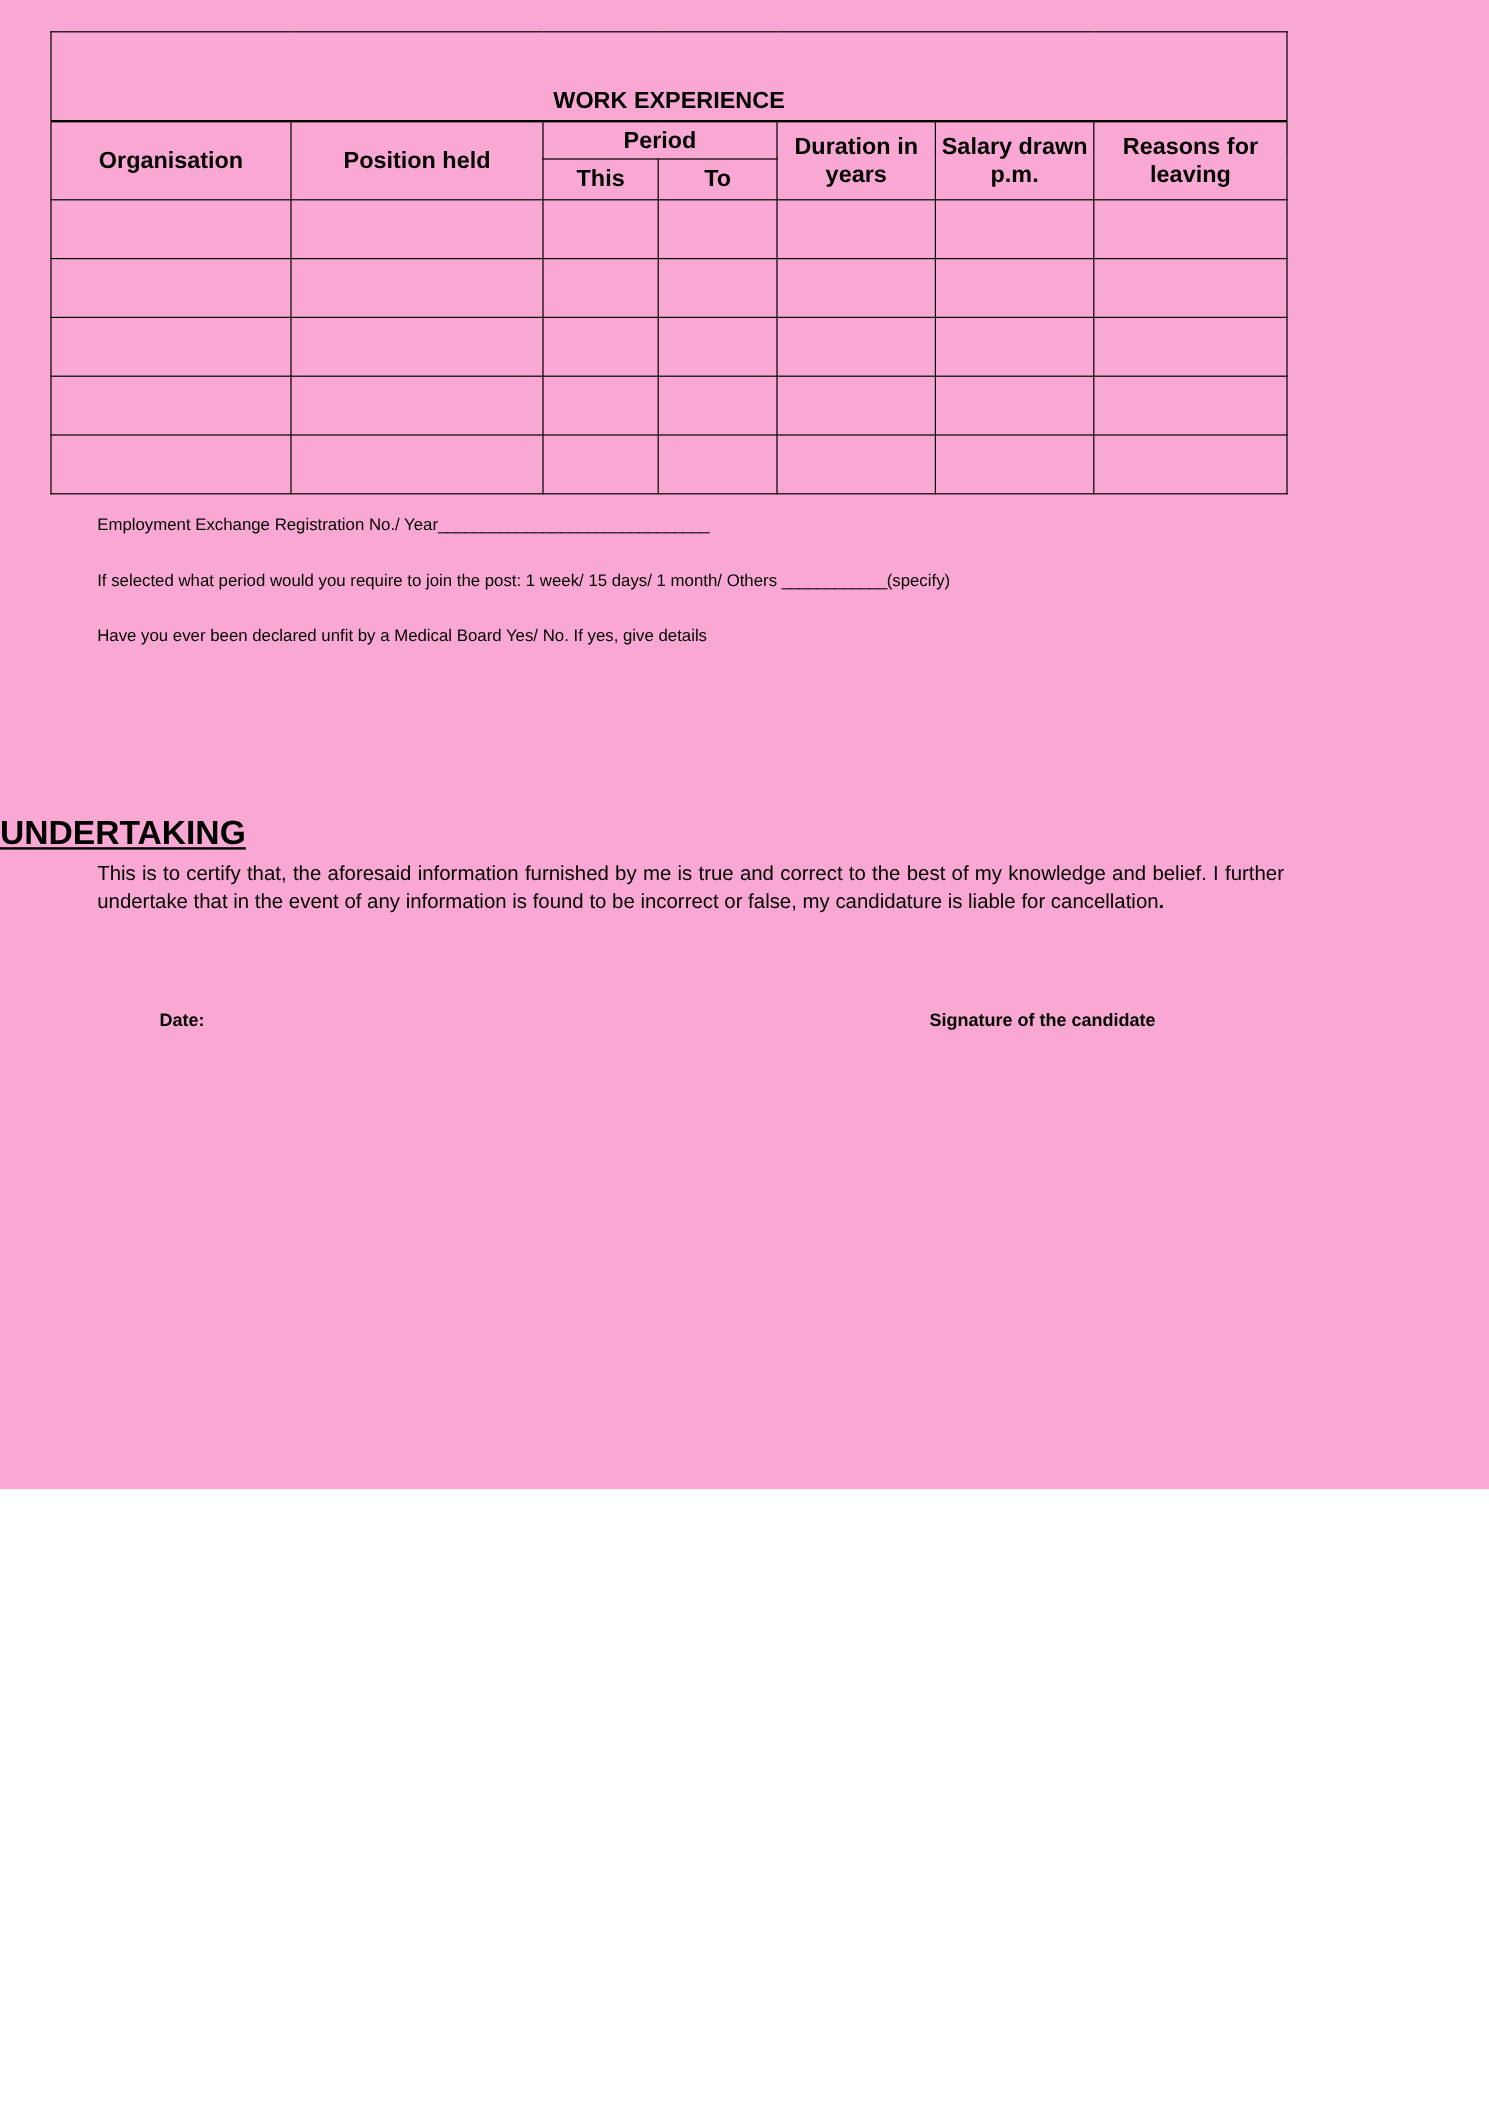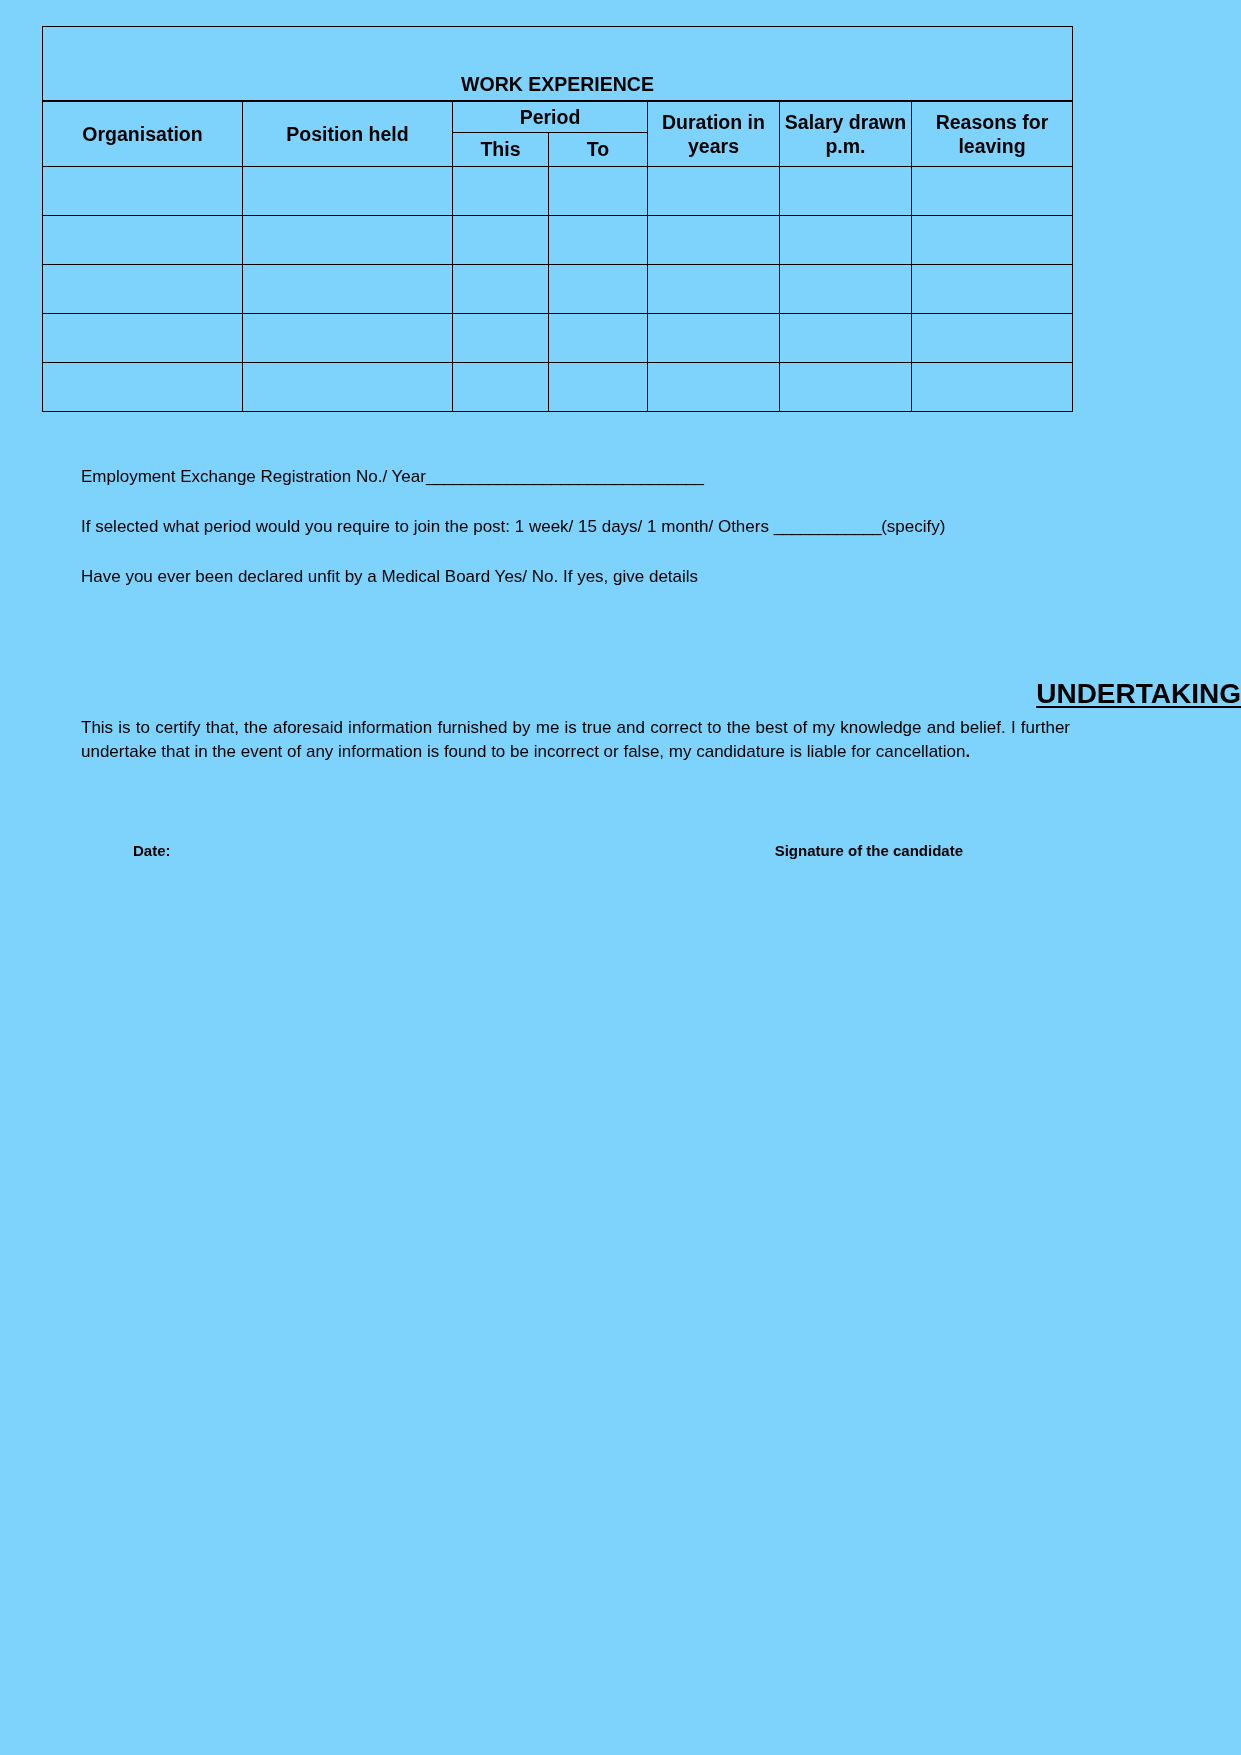--- a/index.html
+++ b/index.html
@@ -14,22 +14,22 @@
     color: #000000;
     position: relative;
     overflow: hidden;
   }
 
   .page {
     position: absolute;
     left: 0;
     top: 0;
     width: 1241px;
-    height: 1755px;
-    background: #7dd3fc;
+    height: 1241px;
+    background: #f9a8d4;
   }
 
   
   .table-wrap {
     position: absolute;
     left: 42px;
     top: 26px;
     width: 1030px;
   }
   table.we {
@@ -74,43 +74,43 @@
   .c-from  { width: 96px; }
   .c-to    { width: 99px; }
   .c-dur   { width: 132px; }
   .c-sal   { width: 132px; }
   .c-rea   { width: 161px; }
 
   
   .form-block {
     position: absolute;
     left: 81px;
-    top: 466px;
+    top: 428px;
     width: 990px;
-    font-size: 17px;
+    font-size: 14px;
     line-height: 1.35;
   }
   .form-line {
     margin: 0 0 27px 0;
     white-space: normal;
   }
   .form-line.tight {
     margin-bottom: 10px;
   }
   .rule {
     letter-spacing: -0.5px;
   }
 
   
   .undertaking-head {
     position: absolute;
     left: 0;
     top: 678px;
     width: 1241px;
-    text-align: right;
+    text-align: left;
     font-size: 28px;
     font-weight: bold;
   }
   .undertaking-head span {
     text-decoration: underline;
     text-underline-offset: 3px;
   }
   .undertaking-body {
     position: absolute;
     left: 81px;

